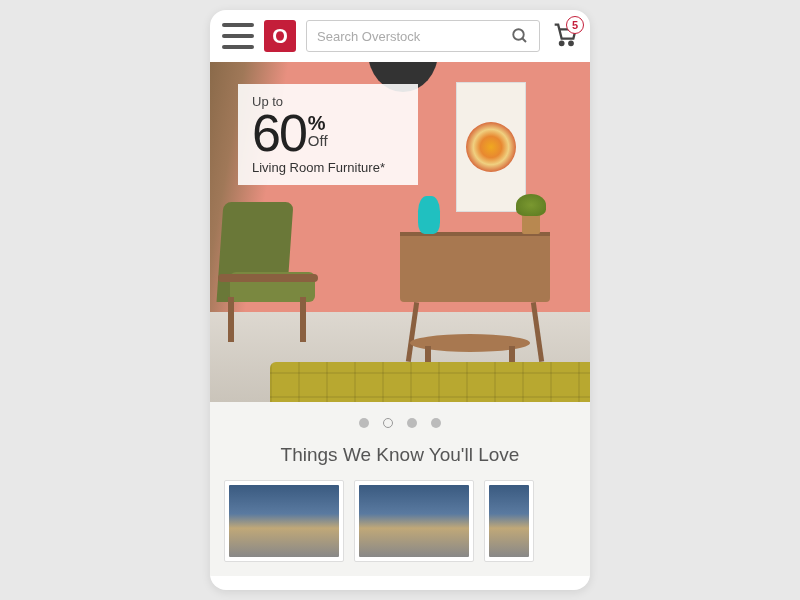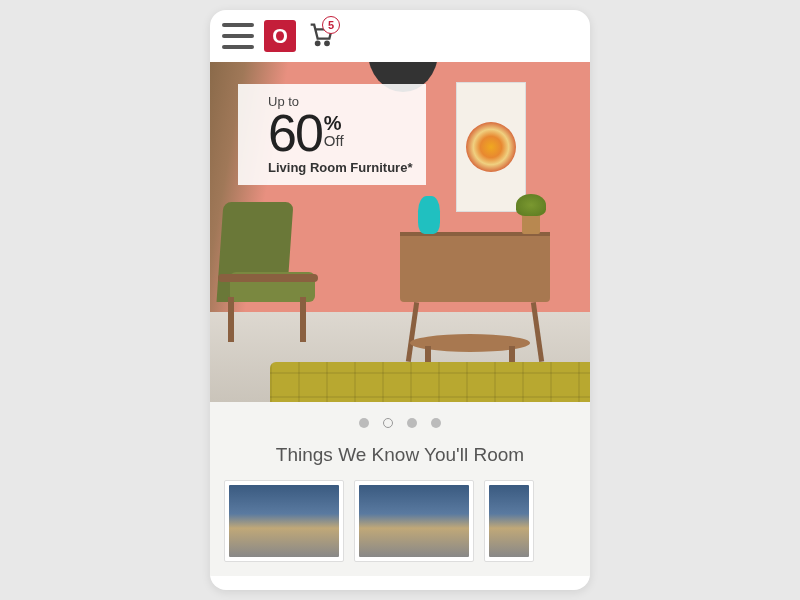--- a/index.html
+++ b/index.html
@@ -33,48 +33,55 @@
 .plant::before{content:"";position:absolute;top:-18px;left:-6px;width:30px;height:22px;background:radial-gradient(#7a9830,#5a7820);border-radius:50% 50% 30% 30%}
 .chair{position:absolute;bottom:60px;left:-10px;width:130px;height:140px}
 .chair-back{position:absolute;top:0;left:20px;width:70px;height:100px;background:#6a7838;border-radius:8px 8px 0 0;transform:skewX(-4deg)}
 .chair-seat{position:absolute;bottom:40px;left:30px;width:85px;height:30px;background:#7a8840;border-radius:6px}
 .chair-arm{position:absolute;bottom:60px;left:18px;width:100px;height:8px;background:#8a6040;border-radius:4px}
 .chair-leg{position:absolute;bottom:0;width:6px;height:45px;background:#8a6040}
 .chair .cl1{left:28px}.chair .cl2{left:100px}
 .coffee-table{position:absolute;bottom:50px;right:60px;width:120px;height:18px;background:#a87850;border-radius:50%}
 .coffee-table::after{content:"";position:absolute;top:12px;left:15px;width:6px;height:35px;background:#8a6040;box-shadow:84px 0 #8a6040}
 .bench{position:absolute;bottom:-20px;left:60px;right:-30px;height:60px;background:#b8a830;border-radius:6px 6px 0 0;background-image:repeating-linear-gradient(90deg,rgba(0,0,0,0.08) 0,rgba(0,0,0,0.08) 2px,transparent 2px,transparent 28px),repeating-linear-gradient(0deg,rgba(0,0,0,0.08) 0,rgba(0,0,0,0.08) 2px,transparent 2px,transparent 24px)}
-.promo{position:absolute;top:22px;left:28px;background:rgba(255,255,255,0.88);padding:10px 14px 10px 30px;min-width:180px}
+.promo{position:absolute;top:22px;left:28px;background:rgba(255,255,255,0.88);padding:10px 14px 10px 14px;min-width:180px}
 .promo-upto{font-size:13px;color:#444}
 .promo-number-row{display:flex;align-items:flex-start}
 .promo-number{font-size:52px;font-weight:normal;color:#222;line-height:0.95;letter-spacing:-2px}
 .promo-pct-off{display:flex;flex-direction:column;margin-left:2px;margin-top:4px}
 .promo-pct{font-size:20px;font-weight:bold;color:#222;line-height:1}
 .promo-off{font-size:15px;color:#404040;line-height:1}
-.promo-category{font-size:13px;font-weight:bold;color:#333;margin-top:2px}
+.promo-category{font-size:13px;font-weight:normal;color:#333;margin-top:2px}
 .dots{display:flex;justify-content:center;gap:14px;padding:16px 0 10px;background:#f4f4f2}
 .dot{width:10px;height:10px;border-radius:50%;background:#bbb}
 .dot.active{background:transparent;border:1.5px solid #999}
 .section-title{text-align:center;font-size:19px;font-weight:300;color:#555;padding:6px 0 14px;background:#f4f4f2}
 .product-row{display:flex;gap:10px;padding:0 14px 14px;background:#f4f4f2;overflow:hidden}
 .product-card{min-width:120px;height:82px;background:#fff;border:1px solid #ddd;border-radius:2px;padding:4px}
 .product-img{width:100%;height:100%;background:linear-gradient(180deg,#3a5a80 0%,#5a7aa0 40%,#c0a878 60%,#888 100%);border-radius:1px}
 .product-card.partial{min-width:50px}
 </style>
 </head>
 <body>
 
 <div class="phone">
   <div class="header">
     <div class="hamburger">
         <span></span>
         <span></span>
         <span></span>
       </div>
     <div class="logo">O</div>
+    <div class="search-box">
+      <input type="text" placeholder="Search Overstock" style="">
+      <svg class="search-icon" viewBox="0 0 24 24" fill="none" stroke="#666" stroke-width="2.5">
+          <circle cx="10" cy="10" r="7"></circle>
+          <line x1="20" y1="20" x2="15" y2="15"></line>
+        </svg>
+    </div>
     <div class="cart-wrap">
       <svg class="cart-icon" viewBox="0 0 24 24" fill="none" stroke="#444" stroke-width="2">
           <path d="M4 4h3l3 12h10l2-8H8"></path>
           <circle cx="10" cy="20" r="1.5" fill="#444"></circle>
           <circle cx="18" cy="20" r="1.5" fill="#444"></circle>
         </svg>
       <div class="cart-badge">5</div>
     </div>
   </div>
 
@@ -115,21 +122,21 @@
     </div>
   </div>
 
   <div class="dots">
     <div class="dot"></div>
     <div class="dot active"></div>
     <div class="dot"></div>
     <div class="dot"></div>
   </div>
 
-  <div class="section-title">Things We Know You'll Room</div>
+  <div class="section-title">Things We Know You'll Love</div>
 
   <div class="product-row">
     <div class="product-card">
         <div class="product-img"></div>
       </div>
     <div class="product-card">
         <div class="product-img"></div>
       </div>
     <div class="product-card partial">
         <div class="product-img"></div>

